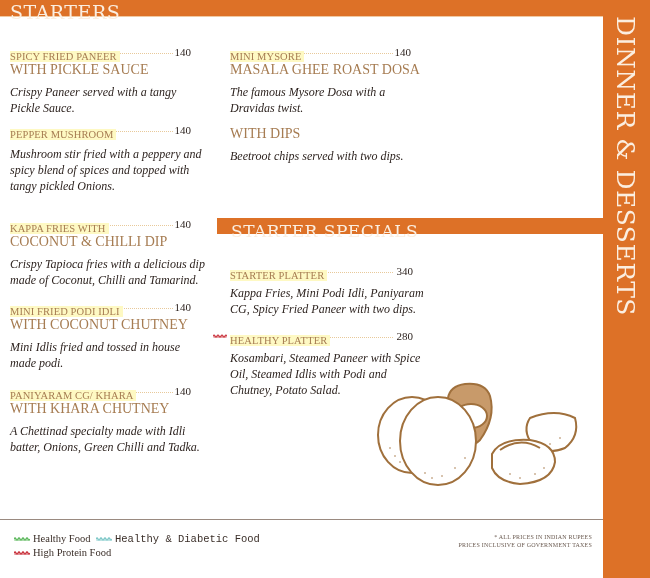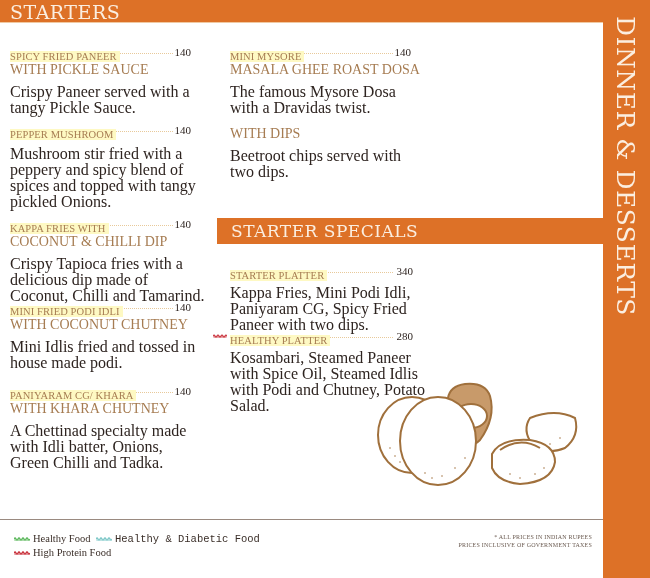--- a/index.html
+++ b/index.html
@@ -1,34 +1,34 @@
 <!DOCTYPE html>
 <html><head>
   <meta charset="utf-8">
   <style>
     * { margin: 0; padding: 0; box-sizing: border-box; }
     html, body { width: 650px; height: 578px; background: #ffffff; overflow: hidden; }
     body { position: relative; font-family: "Liberation Serif", "DejaVu Serif", serif; color: #3a2e28; }
 
-    .top-bar { position: absolute; left: 0; top: 0; width: 603px; height: 23px; background: #dd7127; border-bottom: 1px solid #f0c9a2; }
+    .top-bar { position: absolute; left: 0; top: 0; width: 603px; height: 17px; background: #dd7127; border-bottom: 1px solid #f0c9a2; }
     .top-bar .title { position: absolute; left: 10px; top: 1px; font-size: 19px; letter-spacing: 0.5px; color: #fbeee0; font-family: "DejaVu Serif", serif; }
 
     .sidebar { position: absolute; left: 603px; top: 0; width: 47px; height: 578px; background: #dd7127; }
     .sidebar .side-title { position: absolute; left: 8px; top: 16px; writing-mode: vertical-rl; font-size: 25px; color: #fbeee0; letter-spacing: 0.5px; font-family: "DejaVu Serif", serif; white-space: nowrap; }
 
-    .specials-bar { position: absolute; left: 217px; top: 218px; width: 386px; height: 26px; background: #dd7127; }
+    .specials-bar { position: absolute; left: 217px; top: 218px; width: 386px; height: 16px; background: #dd7127; }
     .specials-bar .title { position: absolute; left: 14px; top: 3px; font-size: 17px; letter-spacing: 0.5px; color: #fbeee0; font-family: "DejaVu Serif", serif; }
 
     .item { position: absolute; width: 195px; }
     .item .name-row { position: relative; height: 14px; }
     .item .name { font-size: 10.5px; color: #a67c52; text-transform: uppercase; letter-spacing: 0.1px; white-space: nowrap; background: #fef9c3; padding-right: 3px; position: relative; z-index: 1; }
     .item .leader { position: absolute; right: 32px; top: 7px; border-top: 1px dotted #e8c99a; z-index: 0; }
     .item .price { position: absolute; right: 14px; top: 0; font-size: 11px; color: #2e2420; }
     .item .name2 { font-size: 14px; color: #a67c52; text-transform: uppercase; white-space: nowrap; height: 14px; margin-top: 2px; }
-    .item .desc { font-size: 16px; line-height: 16px; color: #2e2420; margin-top: 8px; }
+    .item .desc { font-size: 12px; line-height: 16px; color: #2e2420; margin-top: 8px; font-style: italic; }
     .tag { position: absolute; left: -17px; top: 4px; width: 14px; height: 4px; }
 
     .divider { position: absolute; left: 0; top: 519px; width: 603px; height: 1px; background: #9a8a80; }
 
     .legend { position: absolute; left: 14px; top: 533px; font-size: 10.5px; color: #3a2e28; }
     .legend .li { position: absolute; white-space: nowrap; display: flex; align-items: center; }
     .legend .sw { width: 16px; height: 4px; margin-right: 3px; }
 
     .note { position: absolute; right: 58px; top: 533px; text-align: right; font-size: 6px; color: #6a5a50; line-height: 8px; letter-spacing: 0.2px; }
 

